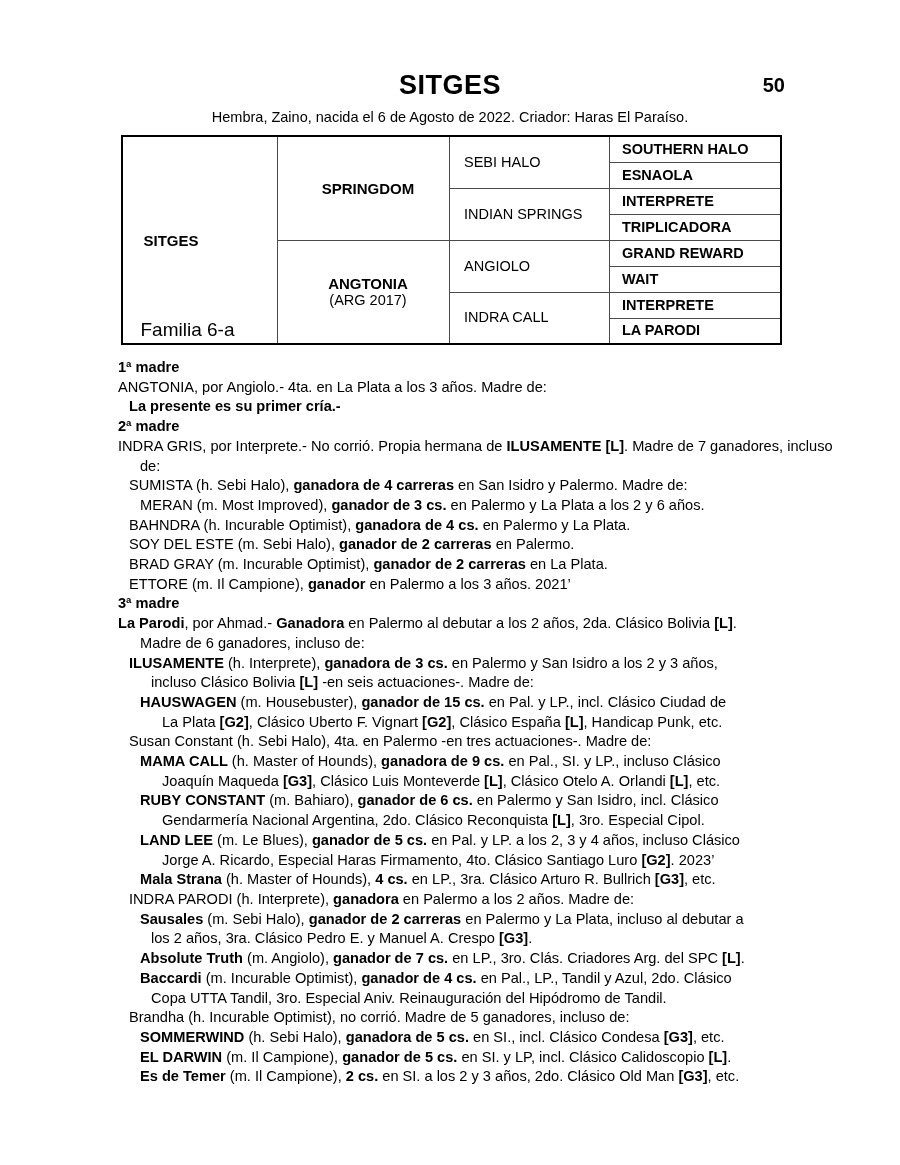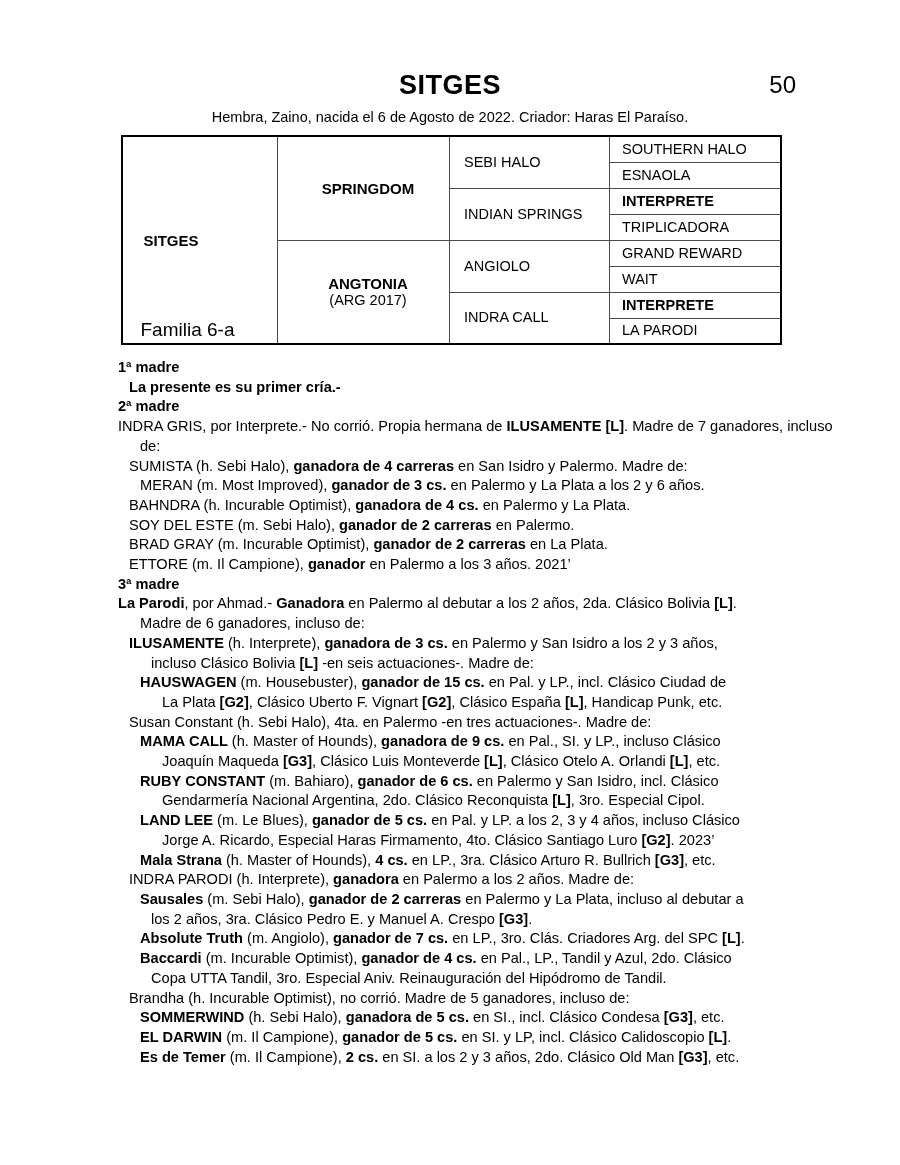--- a/index.html
+++ b/index.html
@@ -34,24 +34,24 @@
     position: absolute;
     left: 0; right: 0;
     text-align: center;
     font-size: 27px;
     font-weight: bold;
     letter-spacing: 0.5px;
     line-height: 30px;
   }
   .page-number {
     position: absolute;
-    right: 104px;
+    right: 115px;
     top: 0;
-    font-size: 24px;
-    font-weight: normal;
+    font-size: 20px;
+    font-weight: bold;
     line-height: 30px;
   }
   .subtitle {
     text-align: center;
     font-size: 14.5px;
     line-height: 18px;
     margin-top: 4px;
   }
 
   
@@ -105,21 +105,21 @@
   .gen1-name {
     font-weight: bold;
     font-size: 15px;
     display: block;
   }
   .gen1-year {
     font-size: 14.5px;
     display: block;
   }
   .gen2-cell { padding-left: 14px !important; }
-  .gen3-cell { padding-left: 12px !important; }
+  .gen3-cell { padding-left: 12px !important; font-weight: bold; }
 
   .row-h24 { height: 26px; }
 
   
   .body-text {
     margin: 13px 0 0 0;
     padding: 0 56px 0 118px;
     font-size: 14.6px;
     line-height: 19.7px;
   }
@@ -204,20 +204,21 @@
         <tr class="row-h24">
           <td class="gen3-cell">LA PARODI</td>
         </tr>
       </tbody>
     </table>
   </div>
 
   <div class="body-text">
 
     <p class="ln i0 sect-head">1ª madre</p>
+    <p class="ln i0">ANGTONIA, por Angiolo.- 4ta. en La Plata a los 3 años. Madre de:</p>
     <p class="ln i1"><b>La presente es su primer cría.-</b></p>
 
     <p class="ln i0 sect-head">2ª madre</p>
     <p class="ln i0 hang1"><span>INDRA GRIS, por Interprete.- No corrió. Propia hermana de </span><b>ILUSAMENTE [L]</b><span>. Madre de 7 ganadores, incluso de:</span></p>
 
     <p class="ln i1"><span>SUMISTA (h. Sebi Halo), </span><b>ganadora de 4 carreras</b><span> en San Isidro y Palermo. Madre de:</span></p>
     <p class="ln i2"><span>MERAN (m. Most Improved), </span><b>ganador de 3 cs.</b><span> en Palermo y La Plata a los 2 y 6 años.</span></p>
     <p class="ln i1"><span>BAHNDRA (h. Incurable Optimist), </span><b>ganadora de 4 cs.</b><span> en Palermo y La Plata.</span></p>
     <p class="ln i1"><span>SOY DEL ESTE (m. Sebi Halo), </span><b>ganador de 2 carreras</b><span> en Palermo.</span></p>
     <p class="ln i1"><span>BRAD GRAY (m. Incurable Optimist), </span><b>ganador de 2 carreras</b><span> en La Plata.</span></p>

